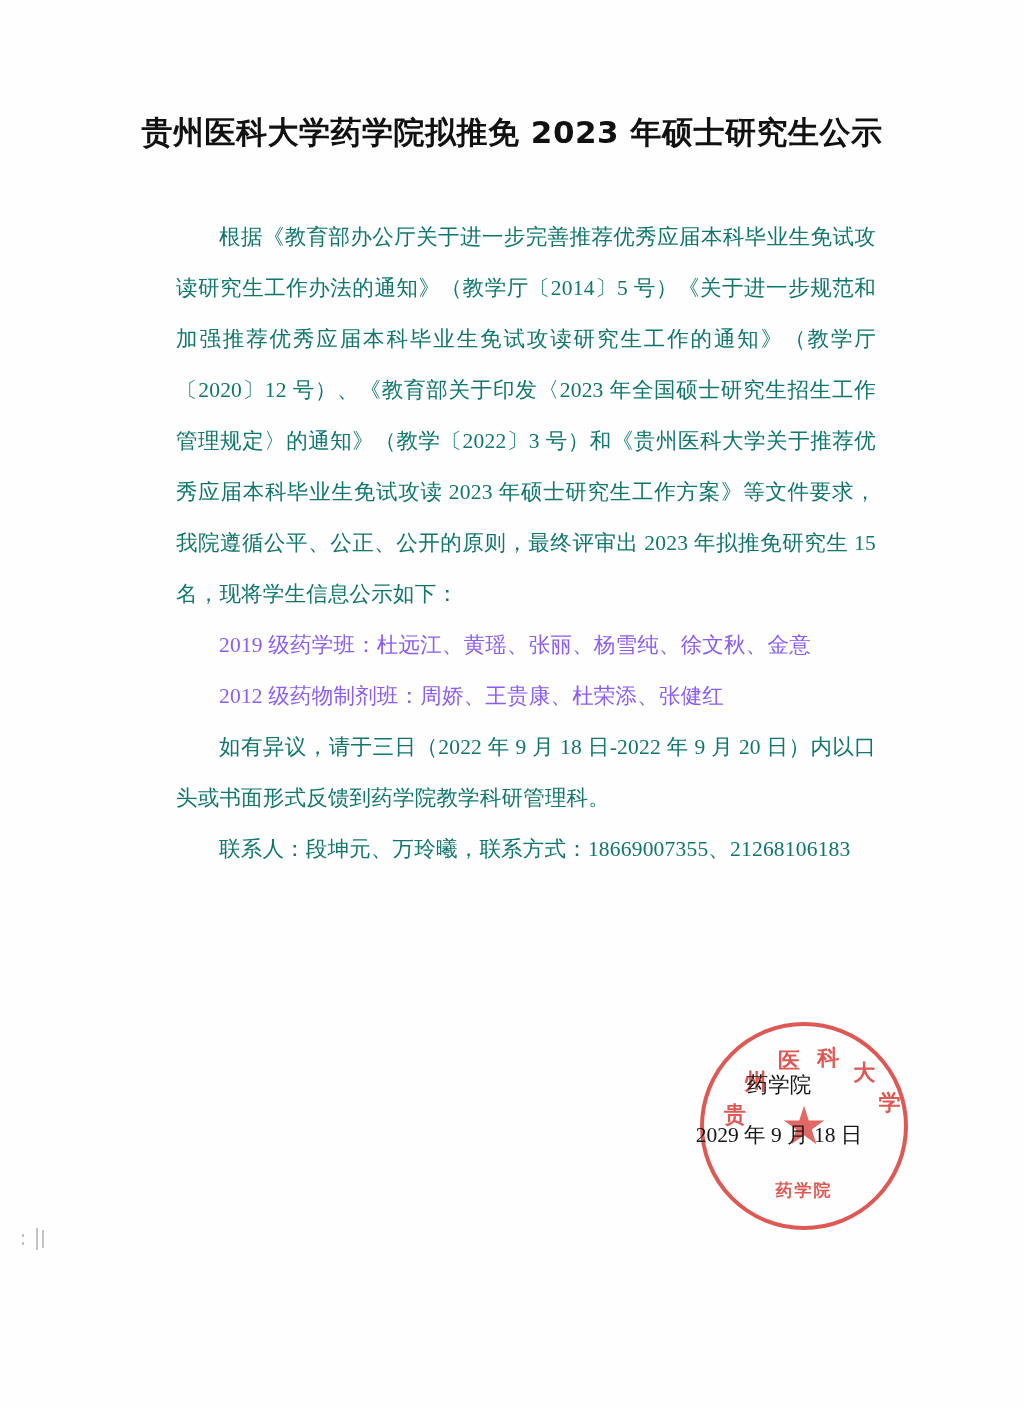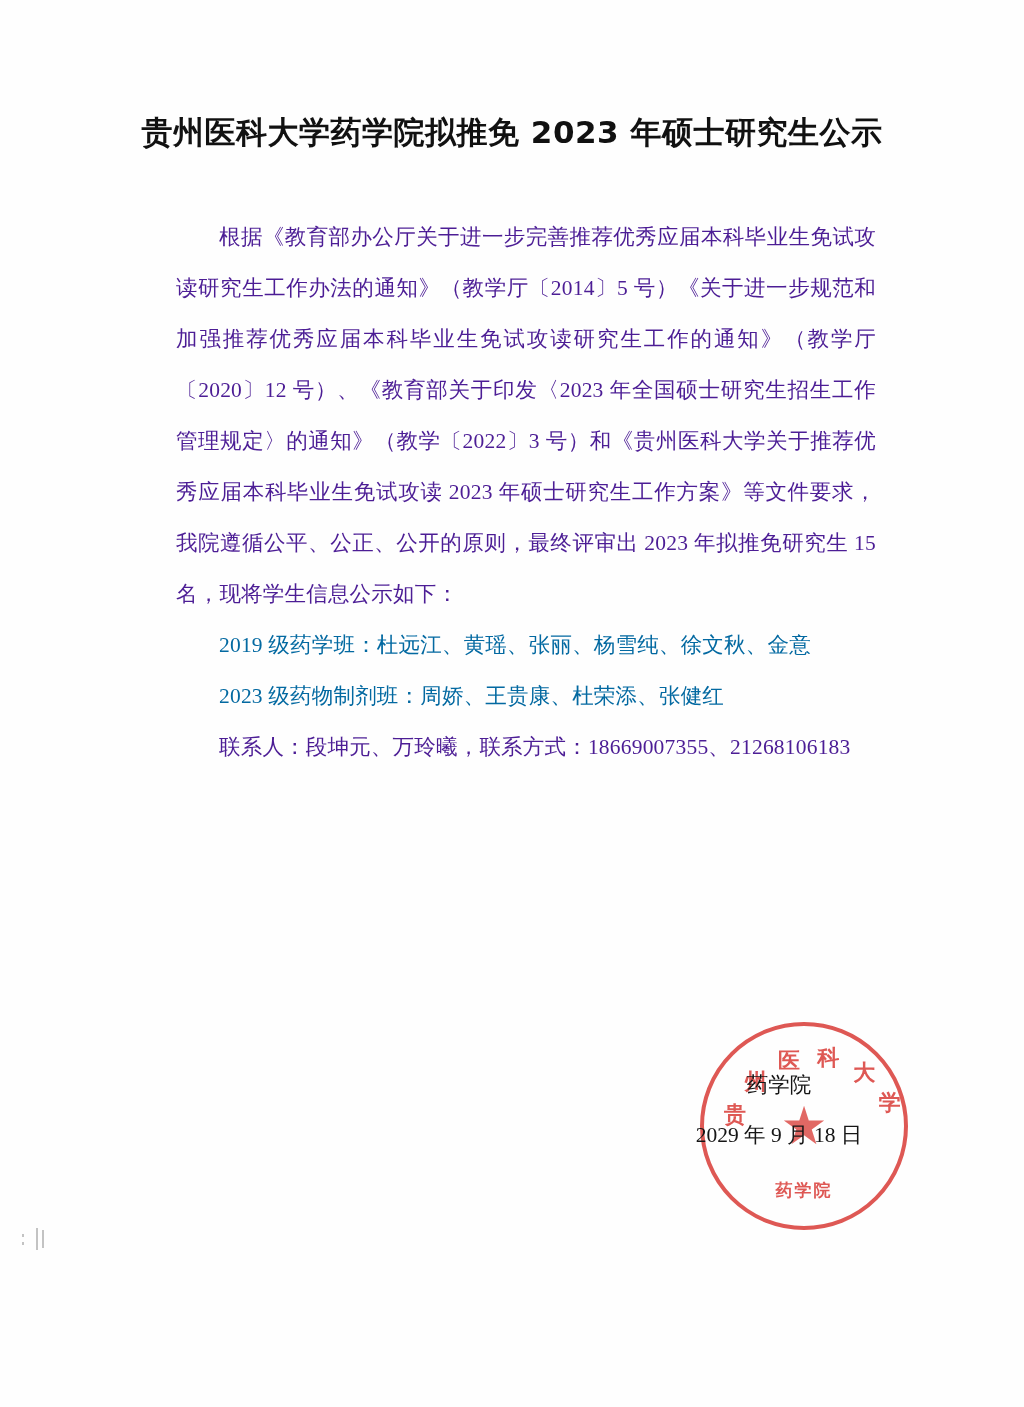--- a/index.html
+++ b/index.html
@@ -41,32 +41,32 @@
     left: 176px;
     width: 700px;
   }
 
   .para {
     font-size: 21.5px;
     line-height: 51px;
     text-align: justify;
     text-justify: inter-ideograph;
     margin: 0;
-    color: #4c1d95;
+    color: #0f766e;
     letter-spacing: 0.2px;
   }
   .para.indent {
     text-indent: 2em;
   }
   .list-line {
     font-size: 21.5px;
     line-height: 51px;
     margin: 0;
     text-indent: 2em;
-    color: #0369a1;
+    color: #8b5cf6;
     letter-spacing: 0.2px;
   }
 
   .sig-block {
     position: absolute;
     right: 130px;
     top: 1060px;
     width: 230px;
     text-align: center;
     font-size: 21.5px;
@@ -148,22 +148,23 @@
 
 <div class="page">
 
   <div class="doc-title">贵州医科大学药学院拟推免 2023 年硕士研究生公示</div>
 
   <div class="body-block">
 
     <p class="para indent">根据《教育部办公厅关于进一步完善推荐优秀应届本科毕业生免试攻读研究生工作办法的通知》（教学厅〔2014〕5 号）《关于进一步规范和加强推荐优秀应届本科毕业生免试攻读研究生工作的通知》（教学厅〔2020〕12 号）、《教育部关于印发〈2023 年全国硕士研究生招生工作管理规定〉的通知》（教学〔2022〕3 号）和《贵州医科大学关于推荐优秀应届本科毕业生免试攻读 2023 年硕士研究生工作方案》等文件要求，我院遵循公平、公正、公开的原则，最终评审出 2023 年拟推免研究生 15 名，现将学生信息公示如下：</p>
 
     <p class="list-line">2019 级药学班：杜远江、黄瑶、张丽、杨雪纯、徐文秋、金意</p>
-    <p class="list-line">2023 级药物制剂班：周娇、王贵康、杜荣添、张健红</p>
+    <p class="list-line">2012 级药物制剂班：周娇、王贵康、杜荣添、张健红</p>
 
+    <p class="para indent">如有异议，请于三日（2022 年 9 月 18 日-2022 年 9 月 20 日）内以口头或书面形式反馈到药学院教学科研管理科。</p>
 
     <p class="para indent">联系人：段坤元、万玲曦，联系方式：18669007355、21268106183</p>
   </div>
 
   <div class="seal">
     <div class="ring-text">
       <span style="transform: rotate(-72deg) translate(0, -84px) rotate(72deg);">贵</span>
       <span style="transform: rotate(-45deg) translate(0, -84px) rotate(45deg);">州</span>
       <span style="transform: rotate(-18deg) translate(0, -84px) rotate(18deg);">医</span>
       <span style="transform: rotate(9deg) translate(0, -84px) rotate(-9deg);">科</span>

